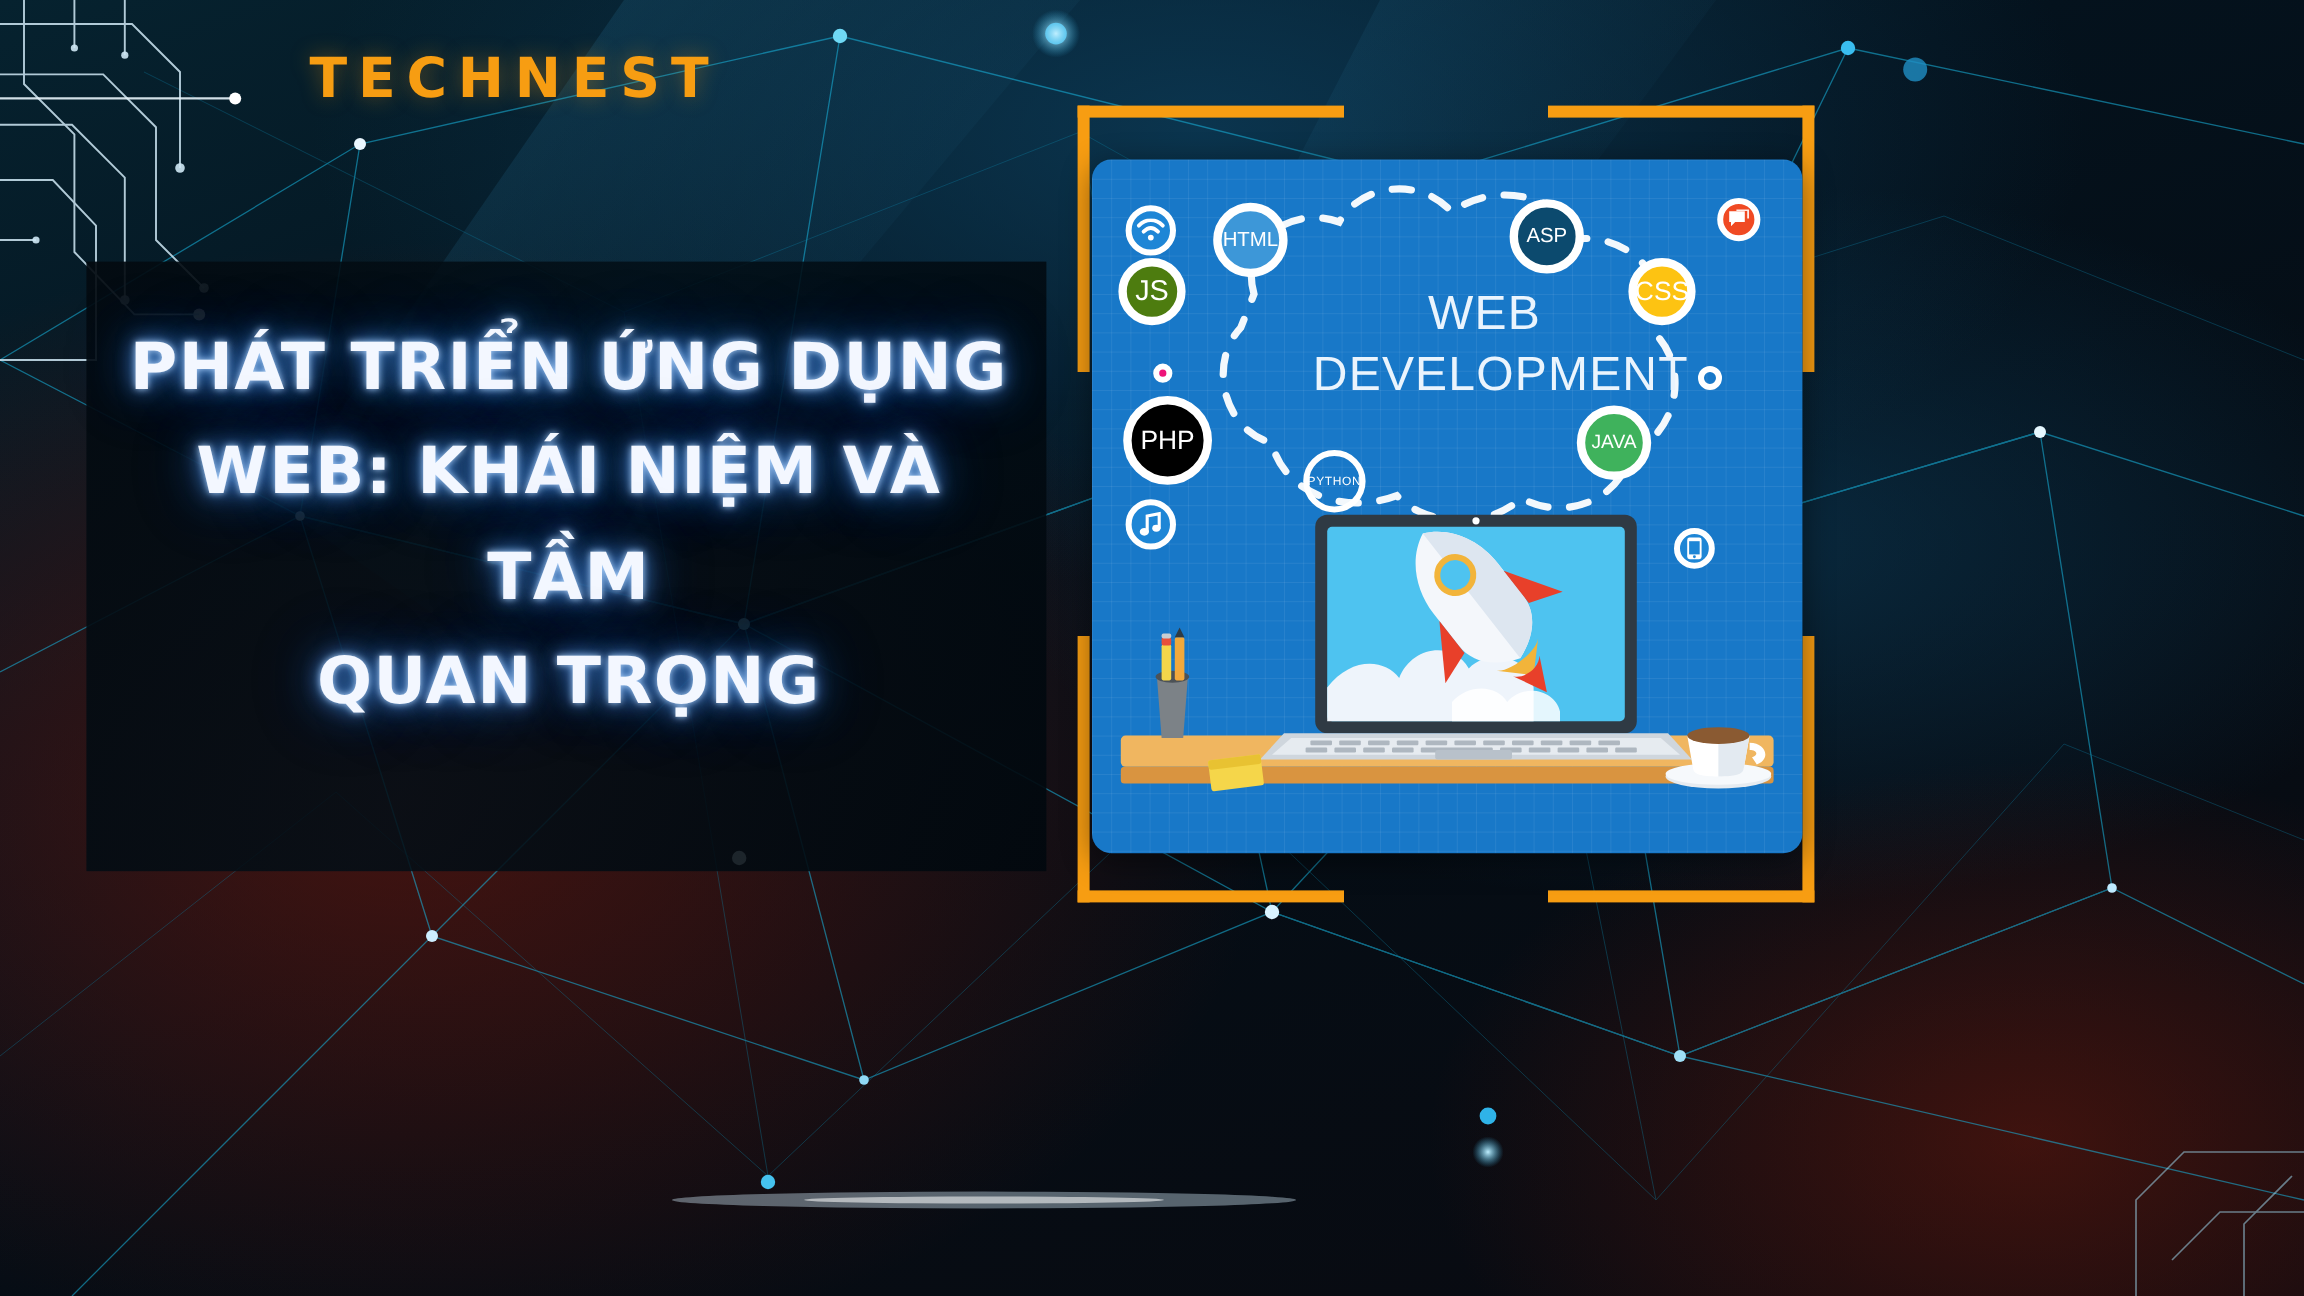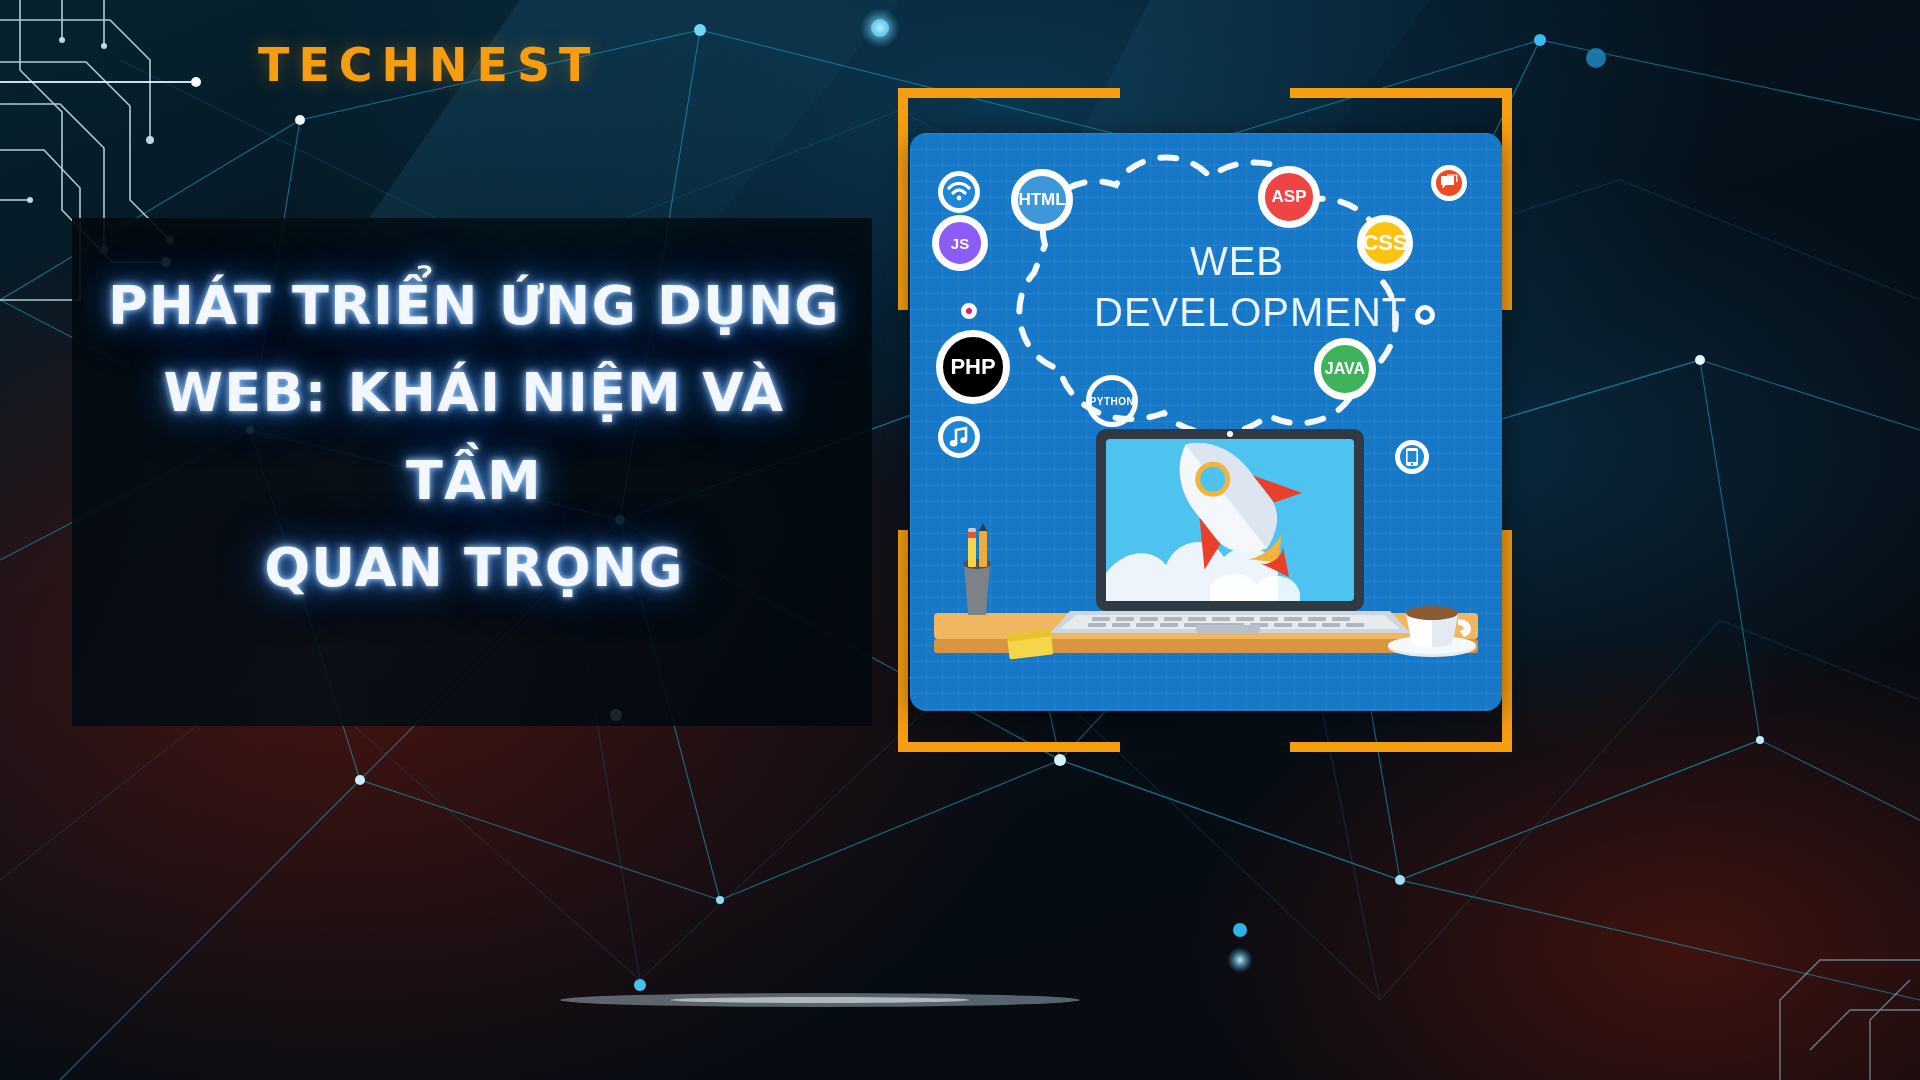--- a/index.html
+++ b/index.html
@@ -104,27 +104,27 @@
   }
   #illus svg.art { position:absolute; inset:0; width:592px; height:578px; }
 
   
   .bub {
     position:absolute;
     border-radius:50%;
     display:flex; align-items:center; justify-content:center;
     color:#ffffff;
     font-family:"Liberation Sans", sans-serif;
-    font-weight:700;
+    font-weight:400;
     border:7px solid #ffffff;
     z-index:6;
   }
   .bub.b-html  { left:101px; top:36px;  width:62px; height:62px; background:#3d97d8; font-size:17px; }
-  .bub.b-asp   { left:348px; top:33px;  width:62px; height:62px; background:#ef4444; font-size:17px; }
-  .bub.b-js    { left:22px;  top:82px;  width:56px; height:56px; background:#8b5cf6; font-size:15px; }
+  .bub.b-asp   { left:348px; top:33px;  width:62px; height:62px; background:#0c4a6e; font-size:17px; }
+  .bub.b-js    { left:22px;  top:82px;  width:56px; height:56px; background:#4d7c0f; font-size:24px; }
   .bub.b-css   { left:447px; top:82px;  width:56px; height:56px; background:#fdc312; font-size:22px; }
   .bub.b-php   { left:26px;  top:197px; width:74px; height:74px; background:#000000; font-size:22px; }
   .bub.b-java  { left:404px; top:205px; width:62px; height:62px; background:#3fb25c; font-size:16px; }
   .bub.b-python{ left:176px; top:242px; width:52px; height:52px; background:transparent; border-width:5px; font-size:10px; letter-spacing:.5px; }
   .bub.b-dot-open { left:505px; top:172px; width:20px; height:20px; border-width:5px; background:transparent; }
   .bub.b-dot-pink { left:51px;  top:170px; width:16px; height:16px; border-width:5px; background:#ee1379; }
 
   
   .appic {
     position:absolute; border-radius:50%;

